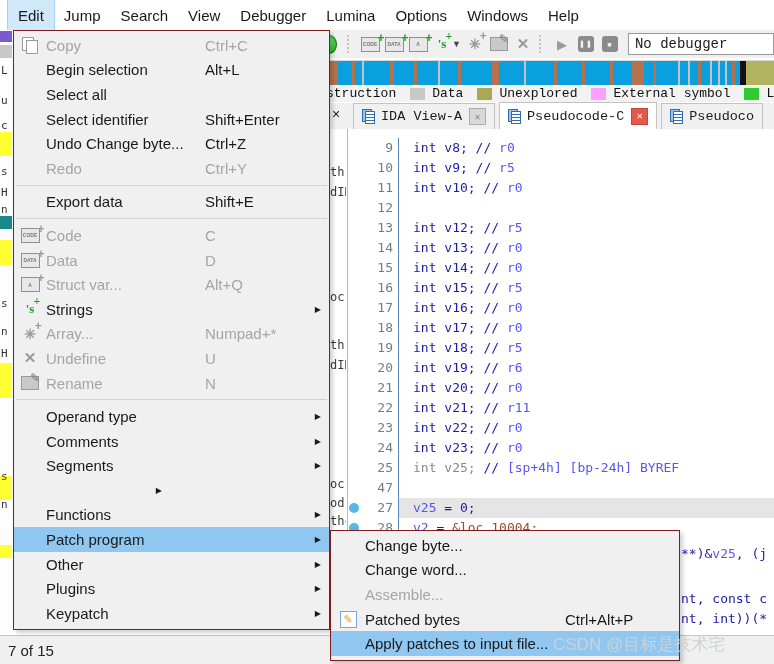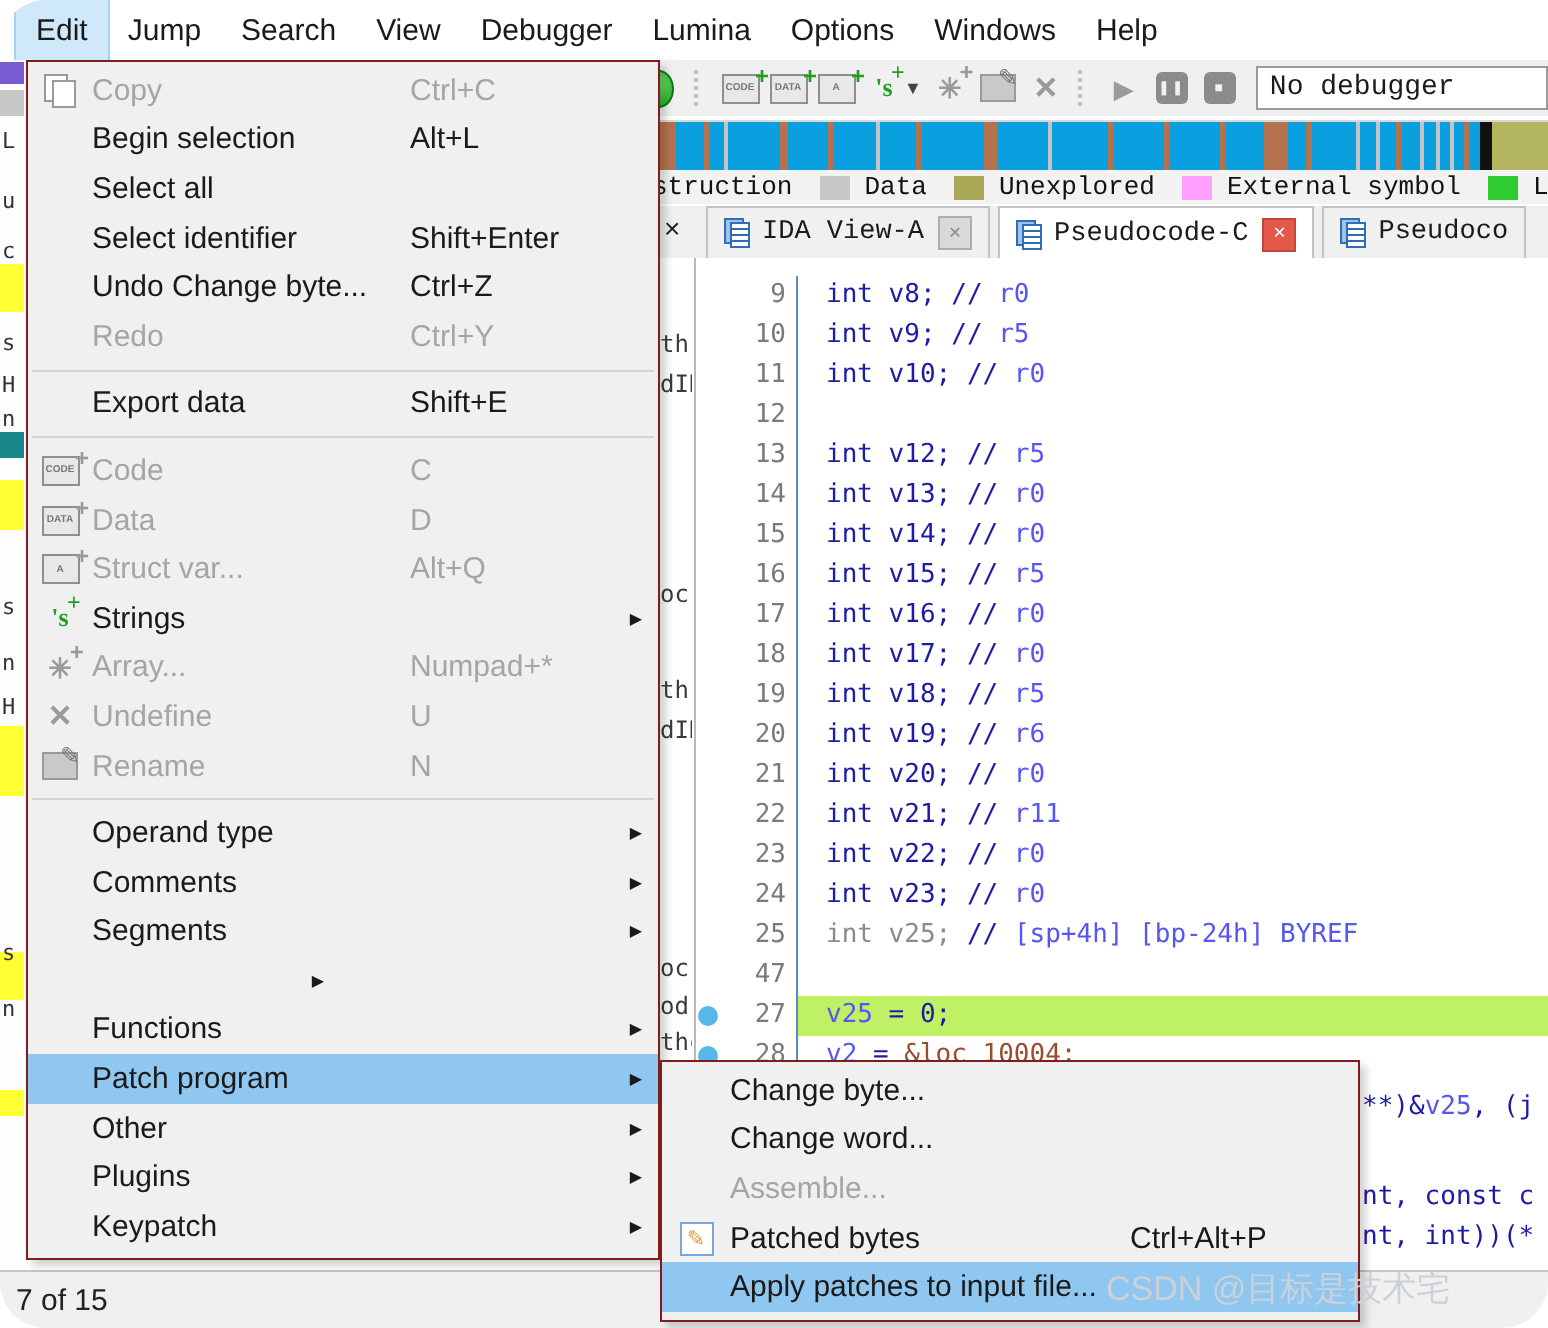--- a/index.html
+++ b/index.html
@@ -1,18 +1,18 @@
 <!DOCTYPE html>
 <html><head>
 <meta charset="utf-8">
 <style>
   html,body{margin:0;padding:0;background:#ffffff;}
   #app{position:relative;width:774px;height:664px;overflow:hidden;
        font-family:"Liberation Sans",sans-serif;font-size:15px;color:#1a1a1a;
-       background:#ffffff;border-radius:23px;}
+       background:#ffffff;}
   
   #menubar{position:absolute;left:0;top:0;width:774px;height:30px;background:#ffffff;
            display:flex;align-items:stretch;padding-left:8px;box-sizing:border-box;}
   .mb-item{display:flex;align-items:center;padding:0 10px;cursor:default;}
   .mb-item.active{background:#cfe8fa;outline:1px solid #a5d2f3;}
   
   #toolbar{position:absolute;left:0;top:30px;width:774px;height:28px;background:#f0f0f0;
            display:flex;align-items:center;}
   #toolbar .pad{width:322px;flex:none;}
   .tb-ball{width:13px;height:17px;border-radius:50%;background:radial-gradient(circle at 35% 30%,#7ee87e,#17a617);border:1px solid #0d7a0d;margin-right:6px;flex:none;}
@@ -52,38 +52,38 @@
   
   #legend{position:absolute;left:326px;top:85px;width:448px;height:17px;background:#f2f2f2;
           display:flex;align-items:center;font-family:"Liberation Mono",monospace;font-size:13px;
           color:#111;white-space:nowrap;overflow:hidden;}
   .lg-item{display:flex;align-items:center;margin-right:14px;}
   .lg-swatch{display:inline-block;width:15px;height:12px;margin-right:7px;flex:none;}
   
   #tabrow{position:absolute;left:326px;top:103px;width:448px;height:26px;background:#f0f0f0;
           display:flex;align-items:flex-end;border-left:1px solid #b9b9b9;}
   #dock-close{position:absolute;left:5px;top:3px;font-size:14px;color:#222;cursor:default;}
-  #tabs{position:absolute;left:26px;bottom:0;display:flex;height:26px;}
+  #tabs{position:absolute;left:26px;bottom:0;display:flex;align-items:flex-end;height:26px;}
   .tab{display:flex;align-items:center;height:25px;padding:0 8px;background:#f0f0f0;
        border:1px solid #c3c3c3;border-bottom:none;font-family:"Liberation Mono",monospace;
        font-size:13.5px;margin-right:4px;white-space:nowrap;}
   .tab.active{background:#ffffff;height:26px;}
   .tab-close{width:15px;height:15px;margin-left:7px;display:flex;align-items:center;justify-content:center;
              font-size:10px;border:1px solid #adadad;background:#d9d9d9;color:#8a8a8a;flex:none;}
   .tab-close.red{background:#e2594a;border-color:#c44638;color:#ffffff;}
   
   #codearea{position:absolute;left:326px;top:129px;width:448px;height:505px;background:#ffffff;overflow:hidden;}
   #code-border{position:absolute;left:21px;top:0;bottom:0;width:0;border-left:1px solid #b9b9b9;}
   #codelines{position:absolute;left:21px;top:9px;right:0;font-family:"DejaVu Sans Mono",monospace;font-size:13px;}
   .cl{display:flex;height:20px;line-height:20px;white-space:pre;}
   .cl .gut{width:14px;flex:none;display:flex;align-items:center;justify-content:center;}
   .bp{width:10px;height:10px;border-radius:50%;background:#58b7e8;}
   .cl .num{width:32px;flex:none;text-align:right;color:#7a7a7a;padding-right:5px;border-right:1px solid #5a8abf;}
   .cl .src{flex:1;padding-left:14px;}
-  .cl.hl .src{background:#bef264;}
+  .cl.hl .src{background:#e5e5e5;}
   .tk-p{color:#1b1ba8;} .tk-v{color:#5656f0;} .tk-m{color:#8a8a8a;} .tk-l{color:#9a4d2e;}
   .frag-l{position:absolute;left:4px;width:16px;overflow:hidden;font-family:"DejaVu Sans Mono",monospace;
           font-size:12px;color:#3a3a3a;white-space:nowrap;}
   .frag-r{position:absolute;font-family:"DejaVu Sans Mono",monospace;font-size:13px;white-space:pre;}
   
   #statusbar{position:absolute;left:0;top:635px;width:774px;height:29px;background:#f0f0f0;
              border-top:1px solid #c6c6c6;display:flex;align-items:center;padding-left:8px;box-sizing:border-box;
              font-size:15px;color:#222;}
   
   #sliver{position:absolute;left:0;top:30px;width:13px;height:605px;background:#fdfdfd;overflow:hidden;}

